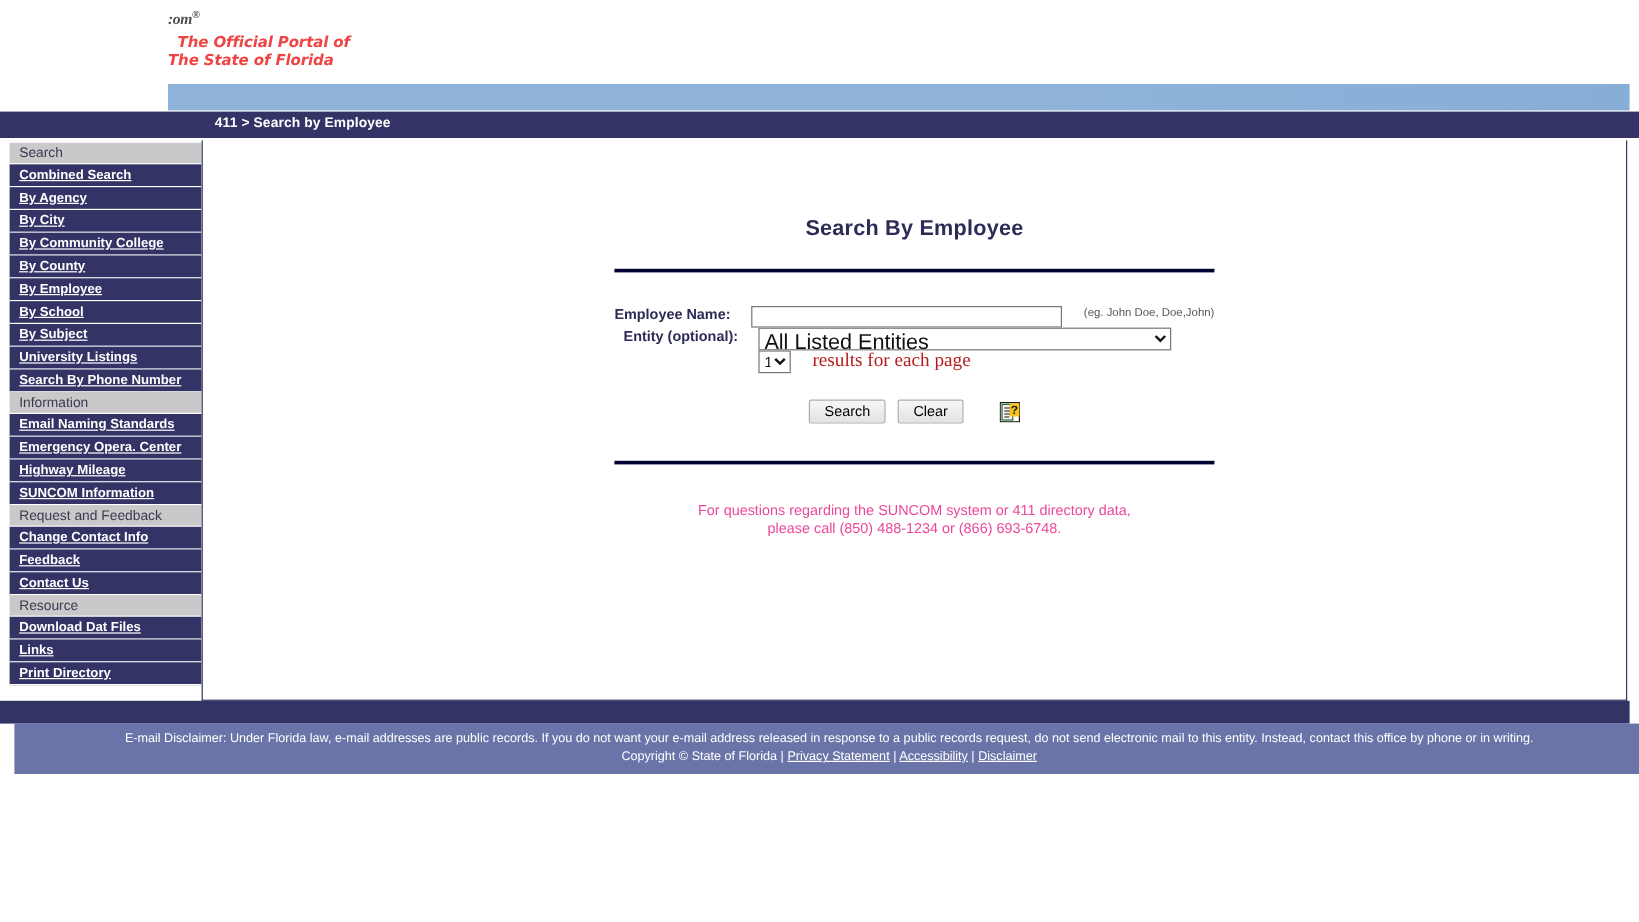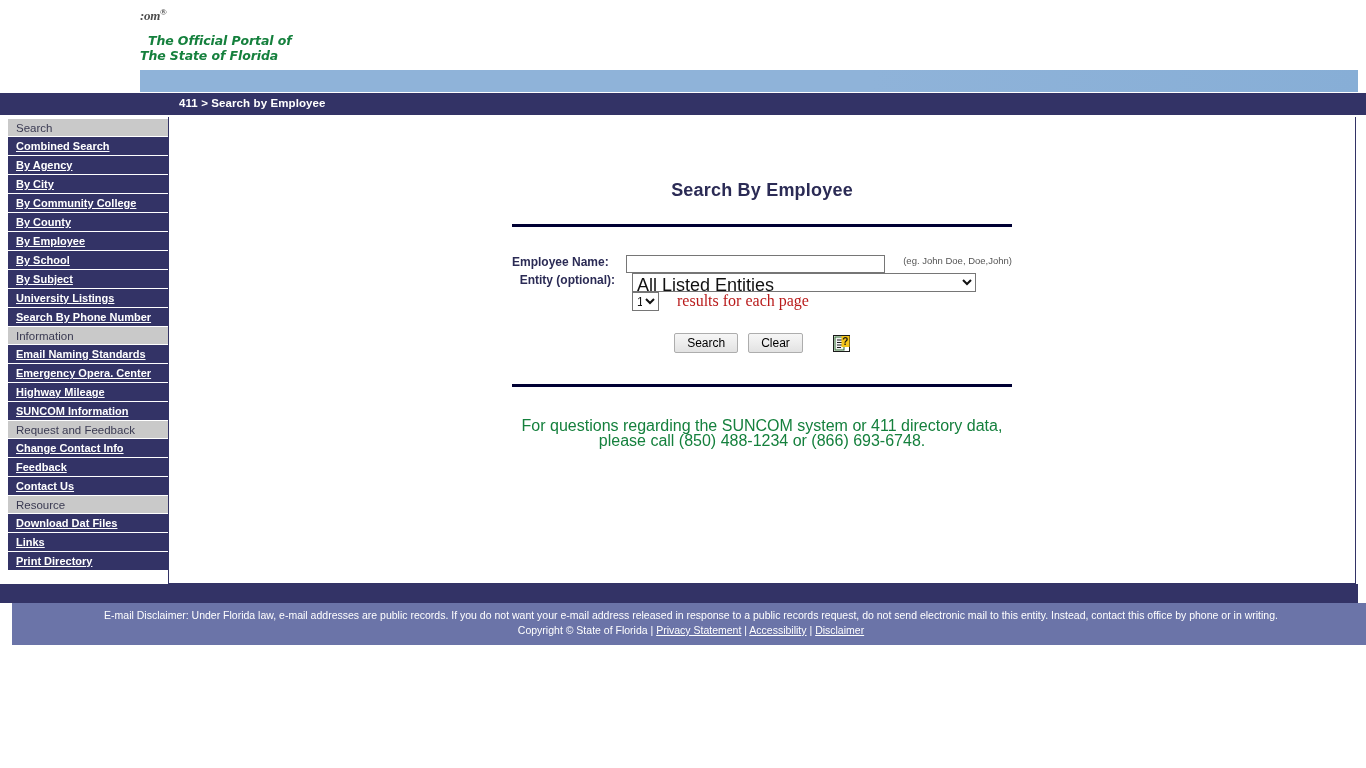--- a/index.html
+++ b/index.html
@@ -36,26 +36,26 @@
     color: #4d4d4d;
     letter-spacing: -0.3px;
     line-height: 14px;
     height: 15px;
   }
   .logo-dotcom sup {
     font-size: 9px;
     vertical-align: super;
   }
   .logo-tag {
-    margin-top: 13px;
+    margin-top: 7px;
     font-family: "DejaVu Sans", sans-serif;
     font-style: italic;
     font-weight: bold;
     font-size: 12.5px;
-    color: #15803d;
+    color: #ef4444;
     line-height: 15px;
     letter-spacing: -0.1px;
   }
   .logo-tag .l1 { display: block; padding-left: 8px; }
   .logo-tag .l2 { display: block; }
 
   .banner-strip {
     position: absolute;
     left: 140px;
     top: 70px;
@@ -233,22 +233,22 @@
     height: 17px;
     margin-left: 20px;
     cursor: pointer;
     display: inline-block;
     vertical-align: middle;
   }
 
   .contact-note {
     text-align: center;
     margin-top: 31px;
-    font-size: 16px;
-    color: #15803d;
+    font-size: 12px;
+    color: #ec4899;
     line-height: 15px;
   }
 
   
   .footer-dark {
     position: absolute;
     left: 0;
     top: 584px;
     width: 1358px;
     height: 19px;

